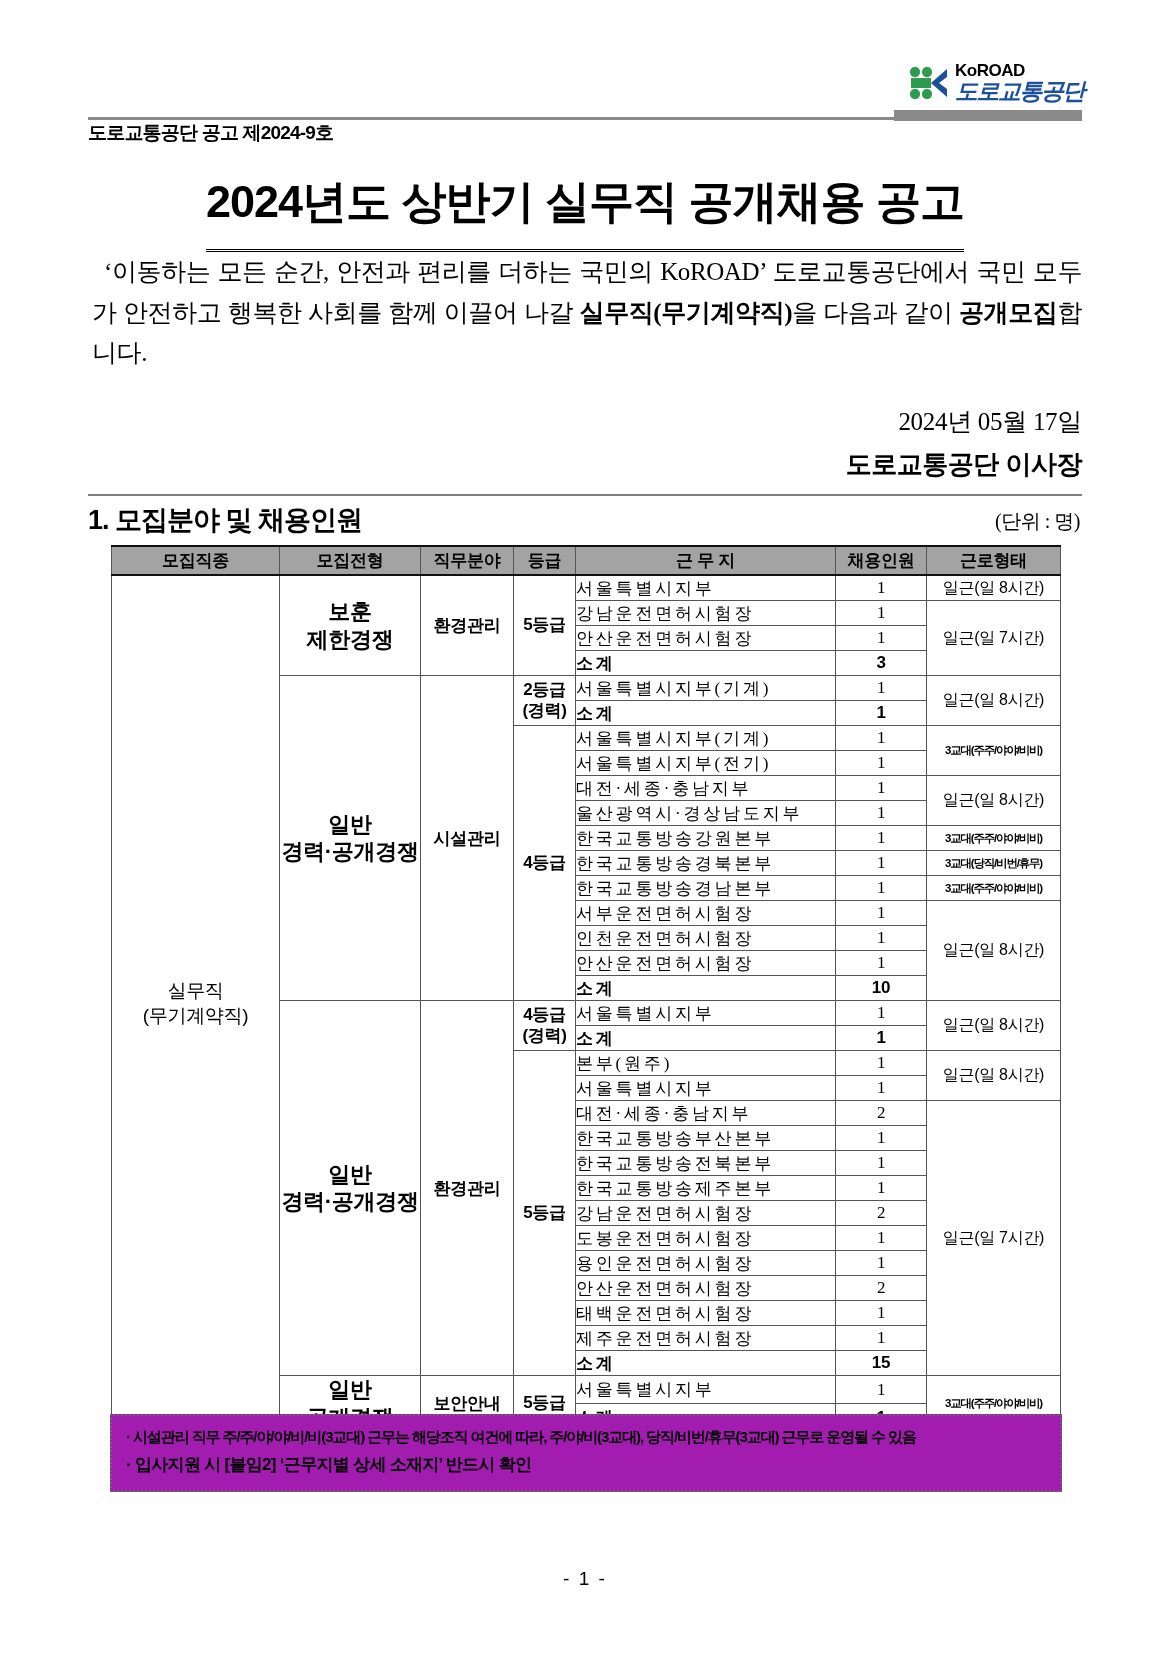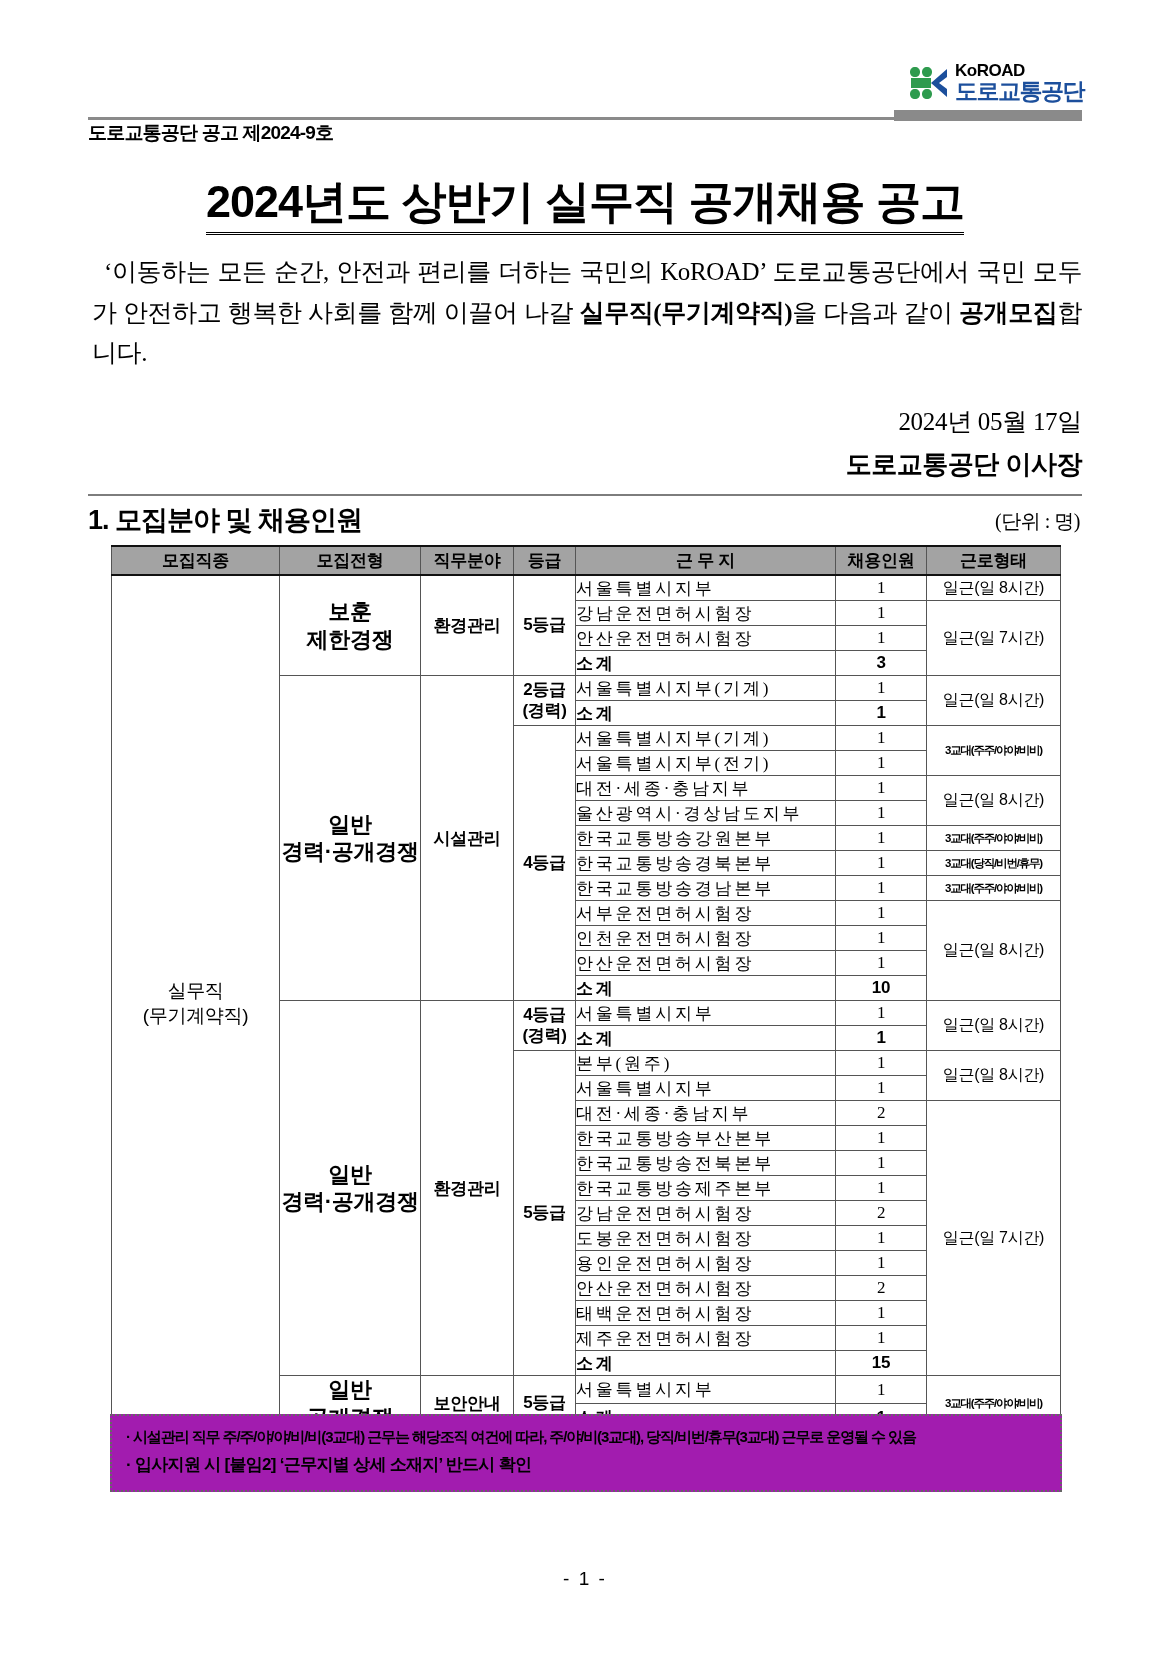--- a/index.html
+++ b/index.html
@@ -43,20 +43,21 @@
     display: block;
     margin-bottom: 1px;
   }
   .logo-kor {
     font-family: "Liberation Sans", sans-serif;
     font-weight: 700;
     font-size: 23px;
     letter-spacing: -1.5px;
     color: #1c4f9c;
     display: block;
+    font-style: italic;
   }
   .header-rule {
     position: absolute;
     left: 88px;
     right: 88px;
     top: 117px;
     height: 3px;
     background: #8a8a8a;
   }
   .header-rule::after {
@@ -84,21 +85,21 @@
     left: 0; right: 0;
     top: 172px;
     text-align: center;
     font-family: "Liberation Sans", sans-serif;
     font-weight: 700;
     font-size: 45px;
     letter-spacing: -1px;
   }
   .doc-title span {
     display: inline-block;
-    padding-bottom: 0;
+    padding-bottom: 17px;
     border-bottom: 3px double #000;
   }
 
   
   .intro {
     position: absolute;
     left: 92px;
     right: 88px;
     top: 252px;
     font-size: 25px;

